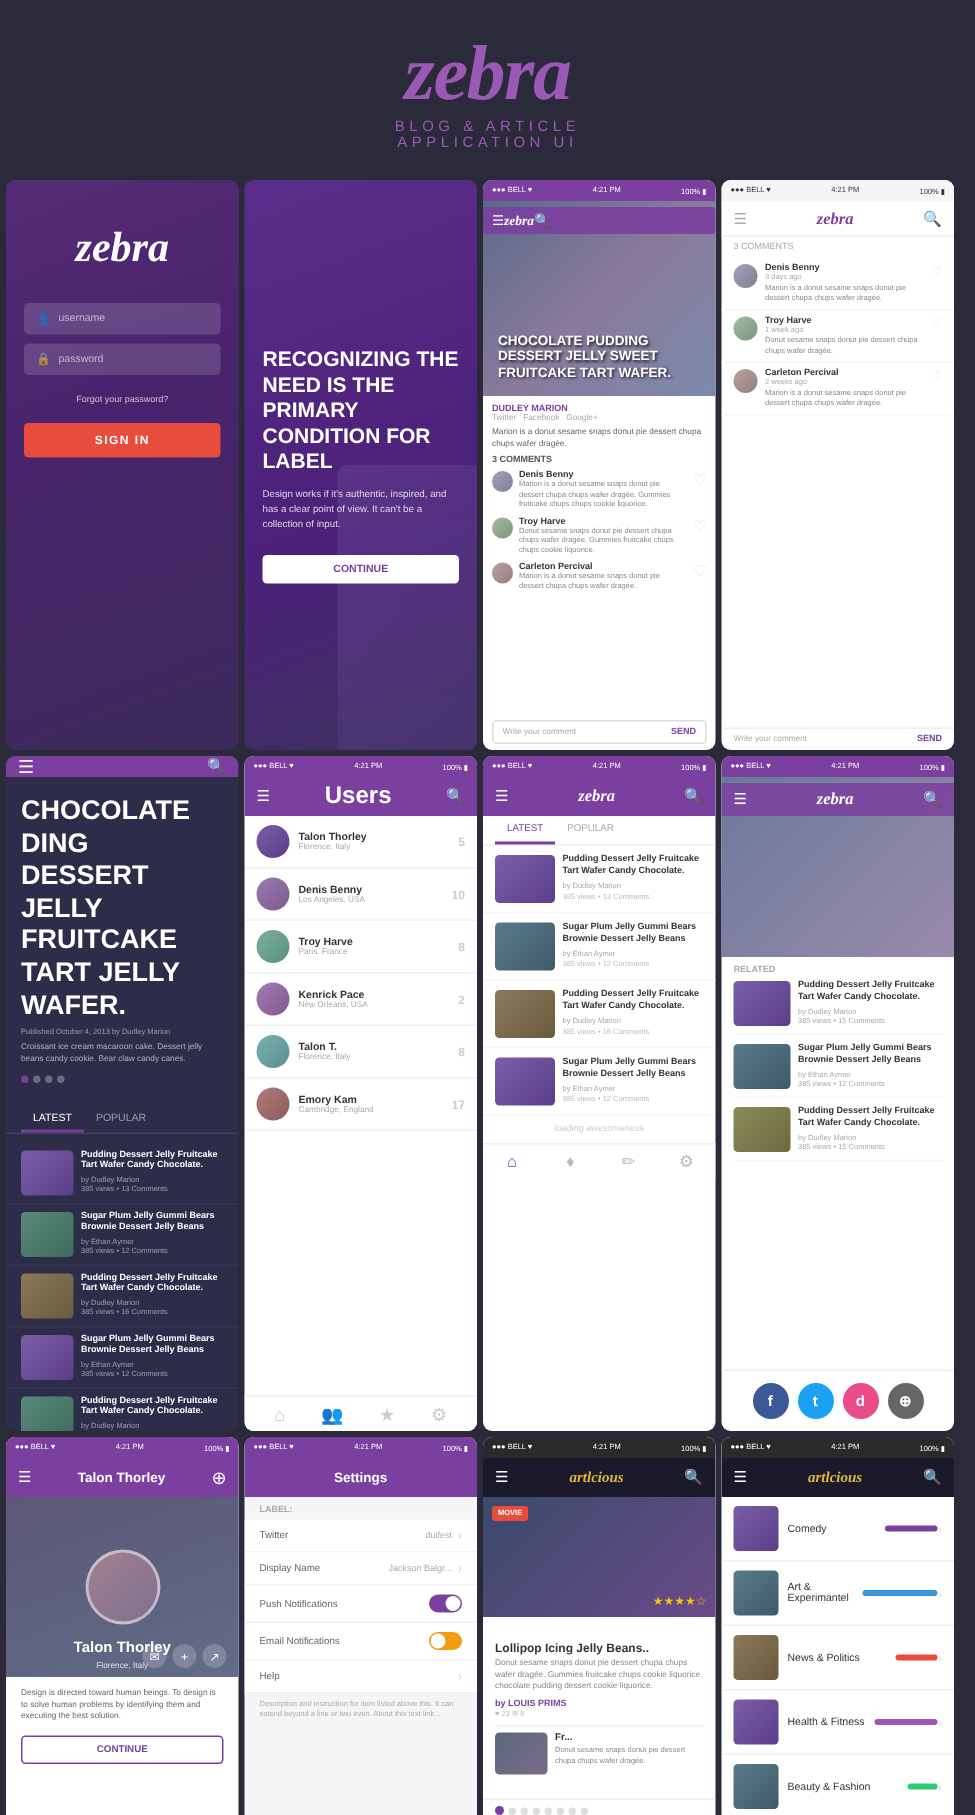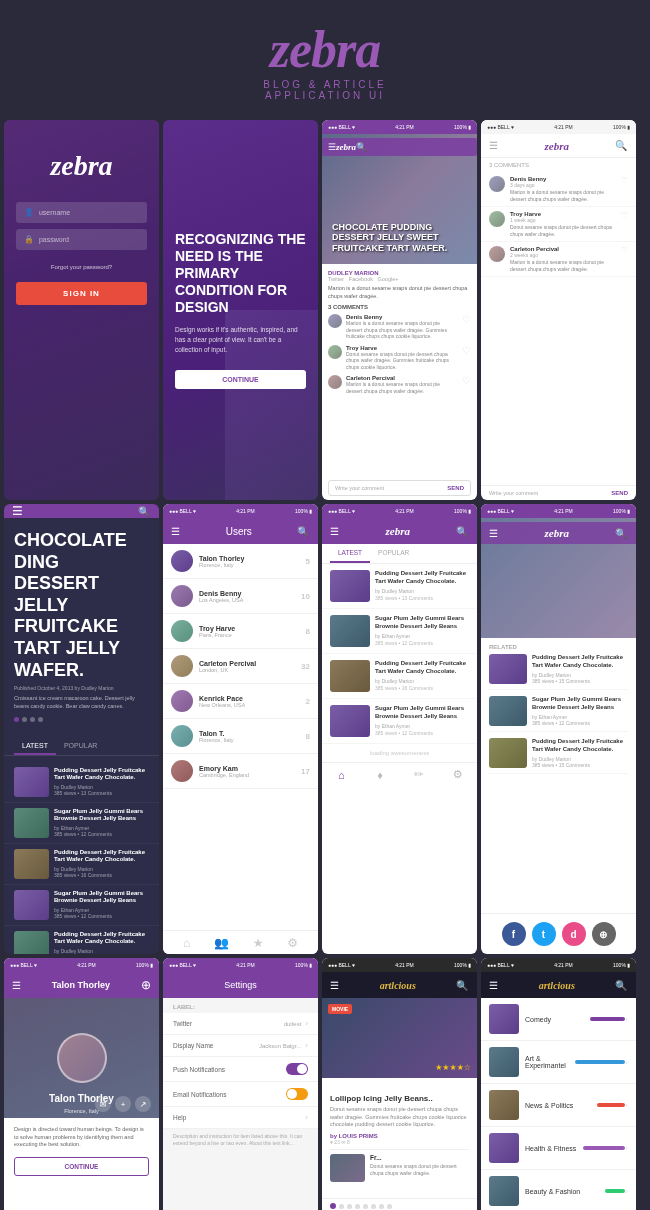--- a/index.html
+++ b/index.html
@@ -372,21 +372,21 @@
       color: white;
     }
     .users-nav {
       background: #7b3fa0;
       height: 26px;
       display: flex;
       align-items: center;
       justify-content: space-between;
       padding: 0 8px;
     }
-    .users-nav-title { font-size: 10px; color: white; font-weight: normal; }
+    .users-nav-title { font-size: 16px; color: white; font-weight: bold; }
     .users-list { flex: 1; overflow: hidden; }
     .user-item {
       display: flex;
       align-items: center;
       gap: 6px;
       padding: 6px 8px;
       border-bottom: 1px solid #f0f0f0;
     }
     .user-avatar { width: 22px; height: 22px; border-radius: 50%; background: linear-gradient(135deg, #7b5ea7, #5b3d8a); flex-shrink: 0; }
     .user-info { flex: 1; }
@@ -648,21 +648,21 @@
       color: white;
     }
     .settings-nav {
       background: #7b3fa0;
       height: 26px;
       display: flex;
       align-items: center;
       justify-content: center;
       padding: 0 8px;
     }
-    .settings-title { color: white; font-size: 9px; font-weight: normal; }
+    .settings-title { color: white; font-size: 9px; font-weight: bold; }
     .settings-label { font-size: 6px; font-weight: bold; color: #aaa; text-transform: uppercase; padding: 6px 10px 3px; }
     .settings-item {
       background: white;
       display: flex;
       align-items: center;
       padding: 6px 10px;
       border-bottom: 1px solid #f0f0f0;
     }
     .settings-item-label { font-size: 6.5px; color: #666; flex: 1; }
     .settings-item-value { font-size: 6px; color: #aaa; margin-right: 4px; }
@@ -825,21 +825,21 @@
         <span class="login-input-icon">🔒</span>
         <span class="login-input-text">password</span>
       </div>
       <div class="login-forgot">Forgot your password?</div>
       <div class="login-btn">SIGN IN</div>
     </div>
   </div>
 
   <div class="screen screen-quote">
     <div class="bg-img"></div>
-    <div class="quote-heading">RECOGNIZING THE NEED IS THE PRIMARY CONDITION FOR DESIGN</div>
+    <div class="quote-heading">RECOGNIZING THE NEED IS THE PRIMARY CONDITION FOR LABEL</div>
     <div class="quote-body">Design works if it's authentic, inspired, and has a clear point of view. It can't be a collection of input.</div>
     <div class="quote-btn">CONTINUE</div>
   </div>
 
   <div class="screen screen-article">
     <div class="article-status-bar">
       <span>●●● BELL ♥</span>
       <span>4:21 PM</span>
       <span>100% ▮</span>
     </div>
@@ -1029,28 +1029,20 @@
         </div>
         <div class="user-count">10</div>
       </div>
       <div class="user-item">
         <div class="user-avatar" style="background:linear-gradient(135deg,#7ab09b,#5a9080);"></div>
         <div class="user-info">
           <div class="user-name">Troy Harve</div>
           <div class="user-location">Paris, France</div>
         </div>
         <div class="user-count">8</div>
-      </div>
-      <div class="user-item">
-        <div class="user-avatar" style="background:linear-gradient(135deg,#b09a7a,#90805a);"></div>
-        <div class="user-info">
-          <div class="user-name">Carleton Percival</div>
-          <div class="user-location">London, UK</div>
-        </div>
-        <div class="user-count">32</div>
       </div>
       <div class="user-item">
         <div class="user-avatar" style="background:linear-gradient(135deg,#a07ab0,#805a90);"></div>
         <div class="user-info">
           <div class="user-name">Kenrick Pace</div>
           <div class="user-location">New Orleans, USA</div>
         </div>
         <div class="user-count">2</div>
       </div>
       <div class="user-item">

